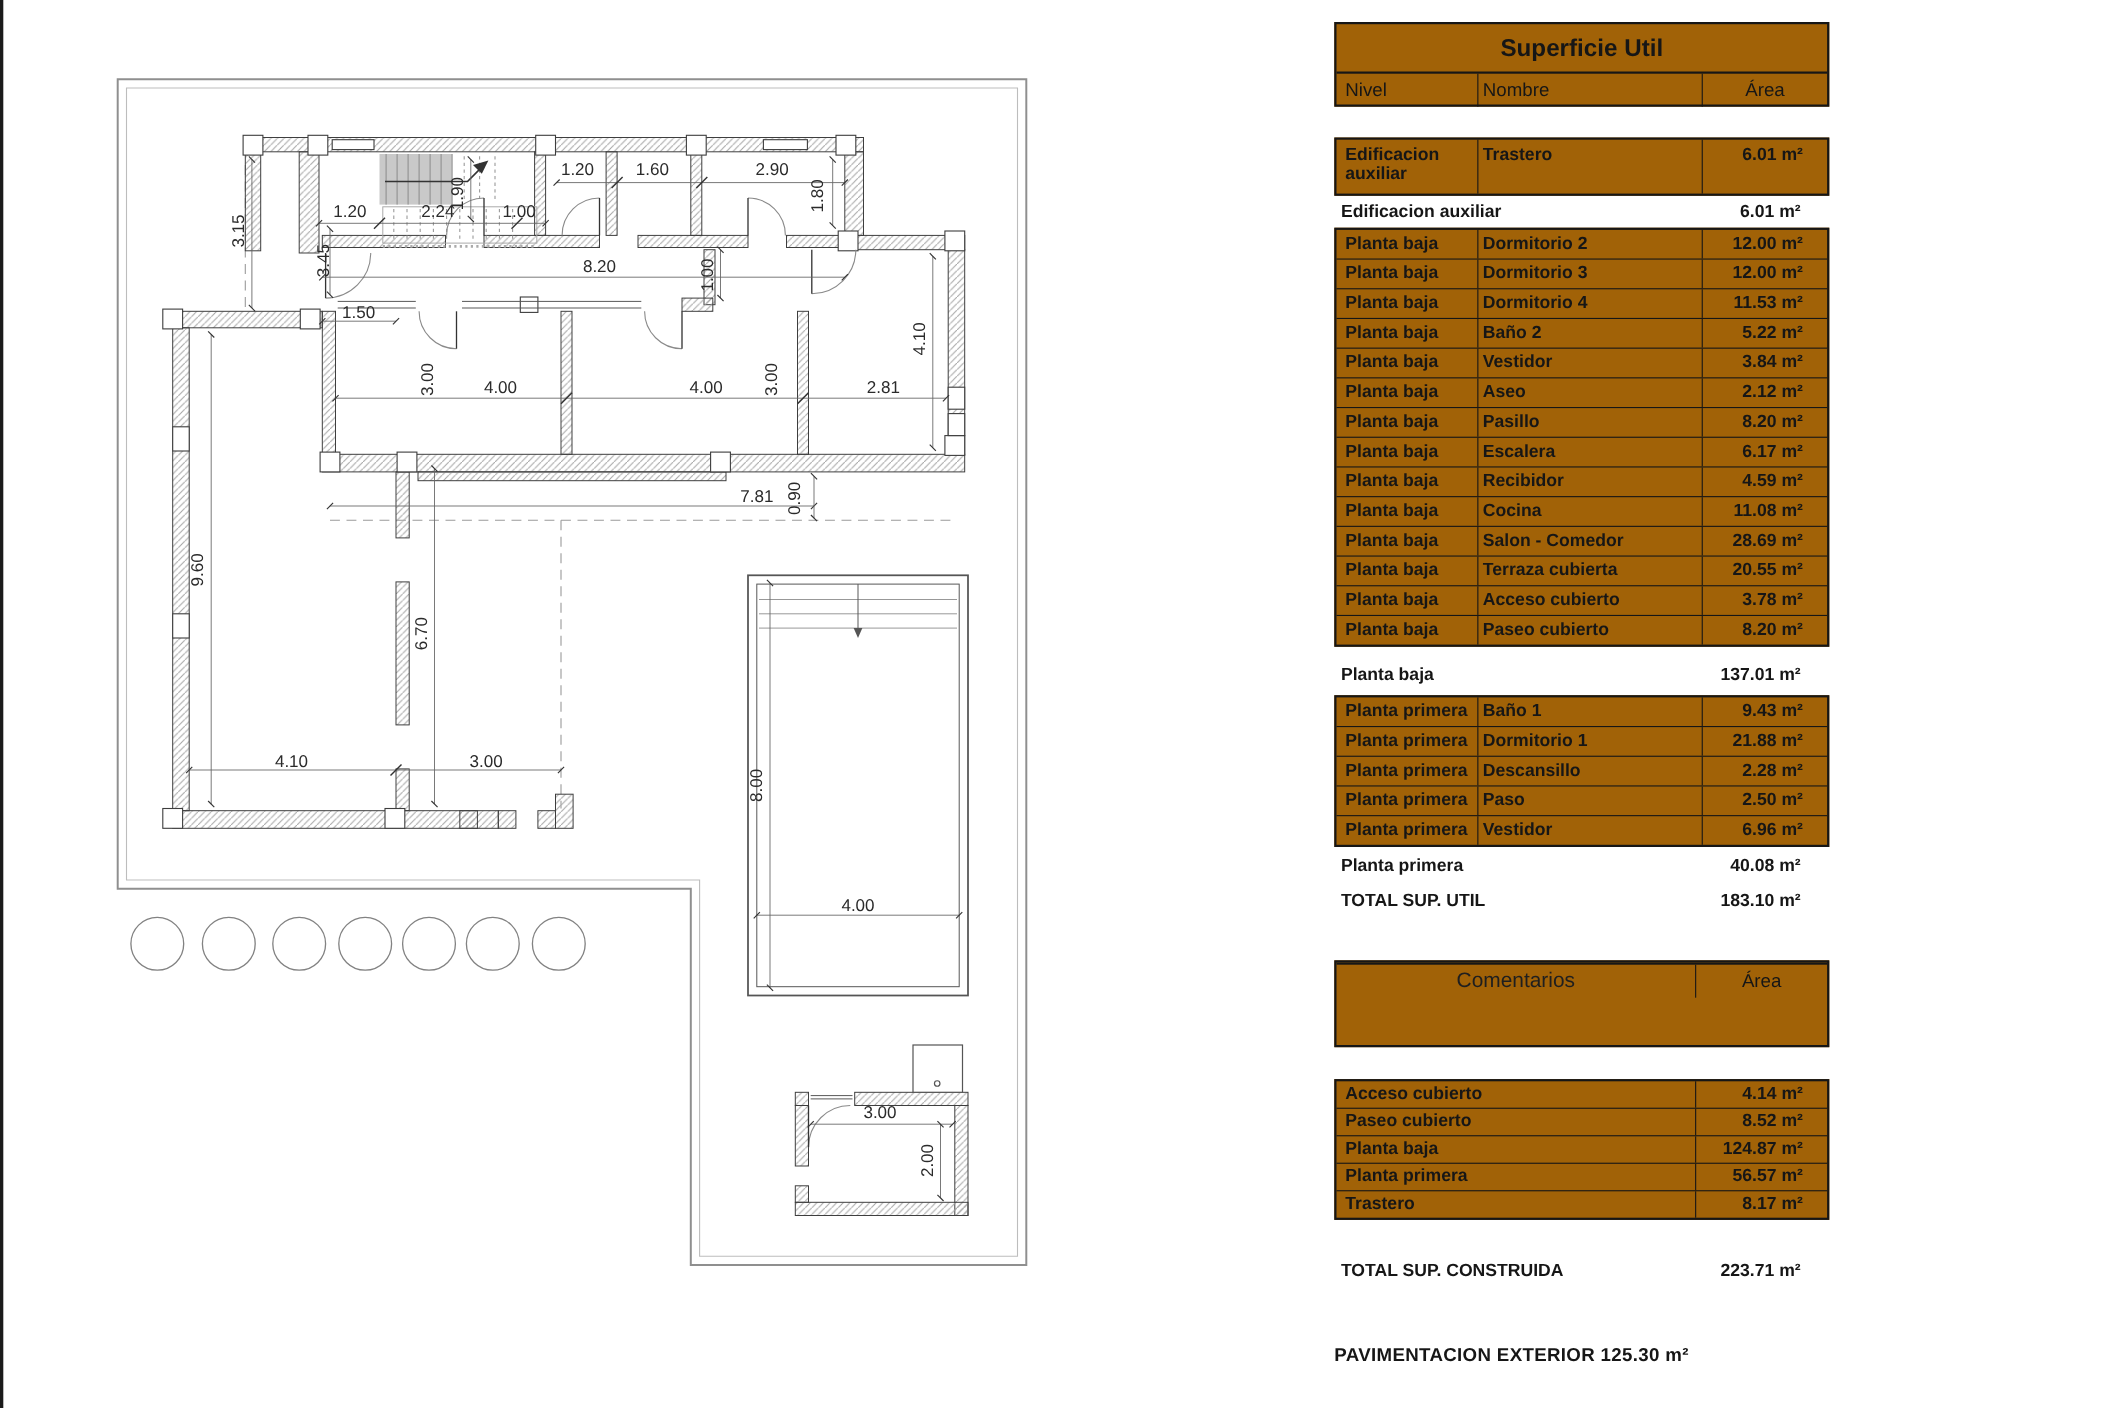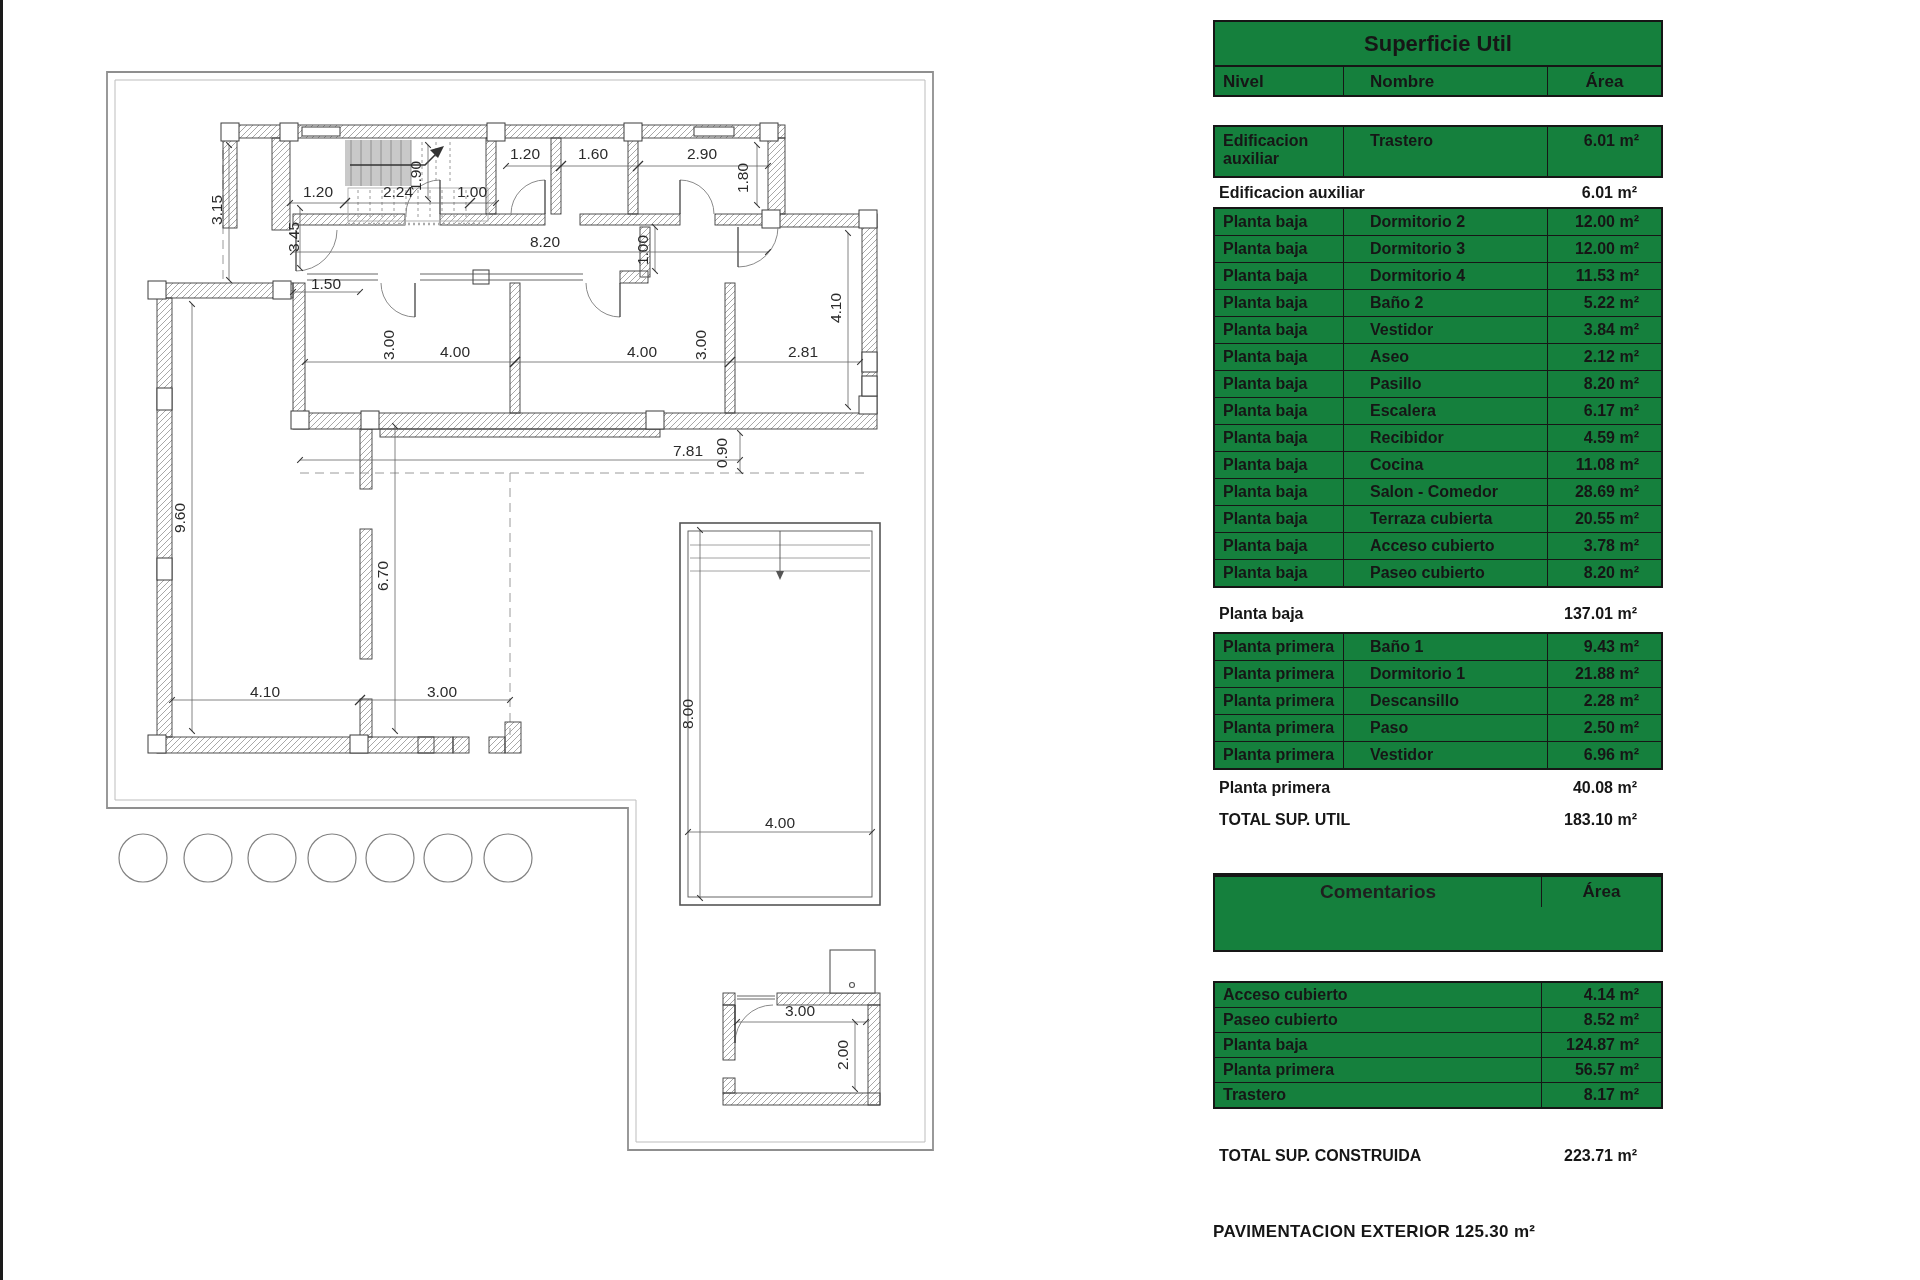--- a/index.html
+++ b/index.html
@@ -8,31 +8,31 @@
     font-family:"Liberation Sans",sans-serif;color:#161616;
   }
   .abs{position:absolute}
   #page-edge{left:0;top:0;width:3px;height:1280px;background:#1a1a1a}
 
   
   #plan-wrap{left:0;top:0;width:1000px;height:1280px}
   svg text{font-family:"Liberation Sans",sans-serif;font-size:15.5px;fill:#2b2b2b;text-anchor:middle}
 
   
-  .tbox{position:absolute;left:1213px;width:450px;box-sizing:border-box;border:2px solid #161616;background:#15803d}
+  .tbox{position:absolute;left:1213px;width:450px;box-sizing:border-box;border:2px solid #161616;background:#a16207}
   .ttl{display:flex;align-items:center;justify-content:center;font-weight:700;font-size:22px;letter-spacing:0;}
   .hdr3{display:grid;grid-template-columns:128px 204px 1fr;border-top:2px solid #161616}
   .hdr2{display:grid;grid-template-columns:326px 1fr;border-top:2px solid #161616}
-  .hdr3>span,.hdr2>span{display:flex;align-items:center;height:100%;box-sizing:border-box;font-weight:700;font-size:17px}
+  .hdr3>span,.hdr2>span{display:flex;align-items:center;height:100%;box-sizing:border-box;font-weight:400;font-size:17px}
   .trow{display:grid;grid-template-columns:128px 204px 1fr;height:26px;font-size:16px;font-weight:700}
   .trow2{display:grid;grid-template-columns:326px 1fr;height:24px;font-size:16px;font-weight:700}
   .trow+.trow,.trow2+.trow2{border-top:1.5px solid #161616}
   .trow>span,.trow2>span{display:flex;align-items:center;height:100%;box-sizing:border-box}
   .cA{padding-left:8px}
-  .cB{border-left:1.5px solid #161616;padding-left:26px}
+  .cB{border-left:1.5px solid #161616;padding-left:4px}
   .cC{border-left:1.5px solid #161616;justify-content:flex-end;padding-right:22px}
   .tall{height:49px}
   .tall>span{align-items:flex-start;padding-top:5px}
   .subrow{position:absolute;left:1213px;width:450px;display:flex;align-items:center;justify-content:space-between;
           font-weight:700;font-size:16px;box-sizing:border-box;padding:0 26px 0 6px;background:#fff}
   .headcellC{justify-content:center !important;padding:0 !important}
   .comentarios{justify-content:center !important;font-weight:bold;font-size:19px !important;color:#1f1f1f}
   #footer-note{position:absolute;left:1213px;top:1222px;font-weight:700;font-size:17px;letter-spacing:.3px}
 </style>
 </head>

